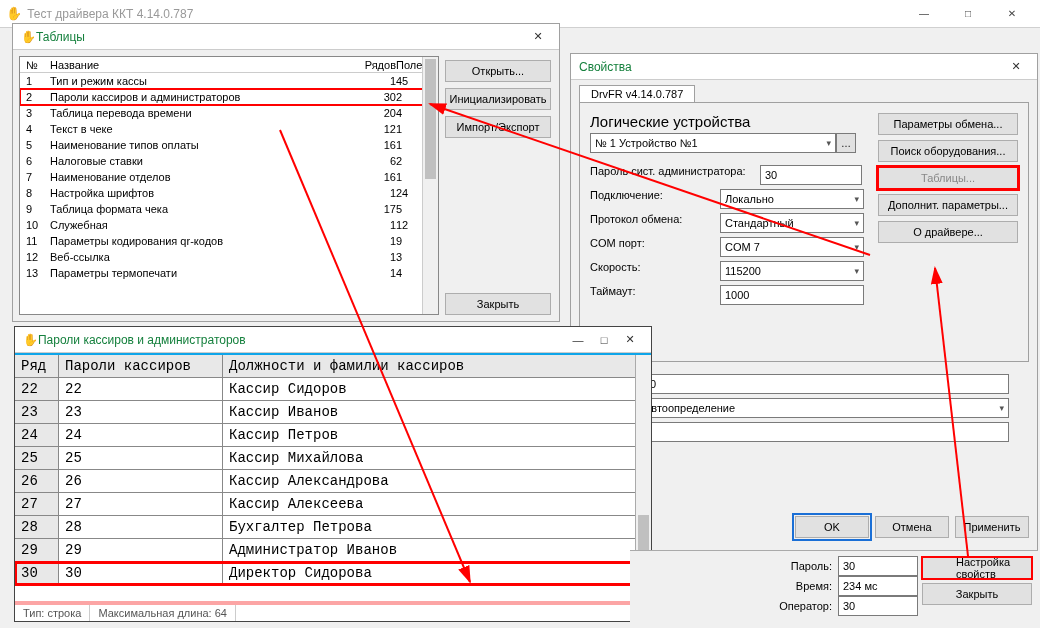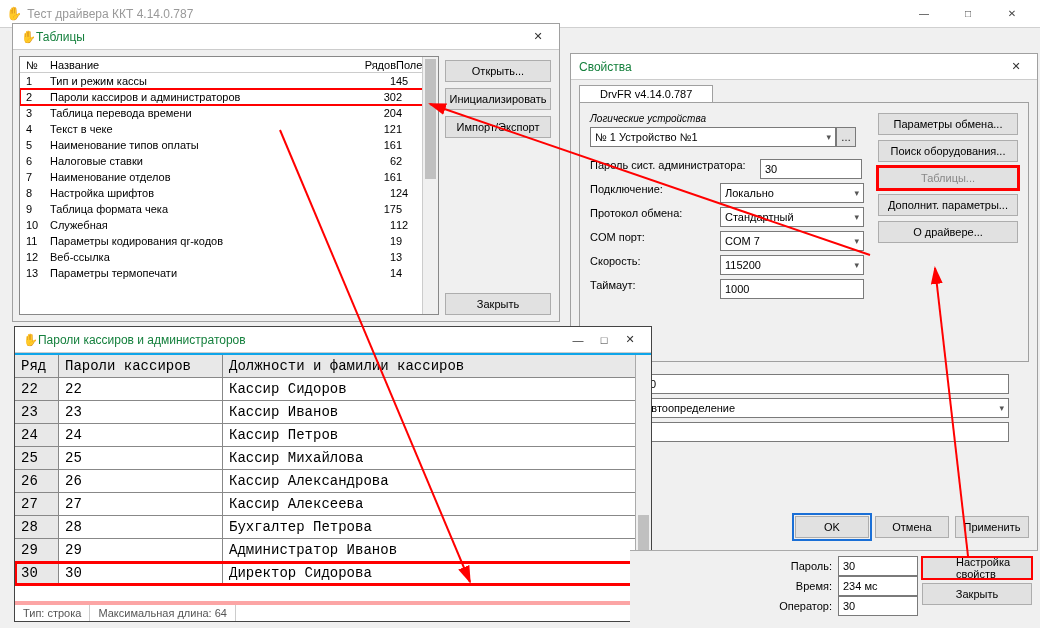--- a/index.html
+++ b/index.html
@@ -69,21 +69,21 @@
   .btn.disabled { color:#888; }
 
   
   #props-panel {
     position:absolute; left:570px; top:53px; width:468px; height:545px;
     background:#f0f0f0; border:1px solid #a0a0a0;
   }
   .tab-strip { height:22px; display:flex; align-items:flex-end; padding:4px 6px 0 8px; }
   .tab {
     border:1px solid #a0a0a0; border-bottom:none; background:#fff;
-    padding:2px 20px; font-size:11px;
+    padding:2px 11px; font-size:11px;
   }
   .tab-page {
     margin:0 8px 8px 8px; border:1px solid #a0a0a0; background:#f0f0f0;
     padding:10px; position:relative; height:260px;
   }
   .field-row { display:flex; height:24px; font-size:11px; }
   .field-row label { width:130px; color:#000; }
   .select, .input {
     height:20px; background:#fff; border:1px solid #7a7a7a;
     padding:0 4px; font-size:11px; display:flex; align-items:center;
@@ -146,21 +146,21 @@
 
 <div id="props-panel">
   <div class="mdi-titlebar">
     <span class="title">Свойства</span>
     <div class="mdi-btn">✕</div>
   </div>
   <div class="tab-strip">
     <div class="tab">DrvFR v4.14.0.787</div>
   </div>
   <div class="tab-page">
-    <div style="font-size:10px;margin-bottom:3px;font-style:italic;">Логические устройства</div>
+    <div style="font-size:15px;margin-bottom:3px;">Логические устройства</div>
     <div class="field-row">
       <div class="select" style="width:246px;">
         <span>№ 1 Устройство №1</span>
         <span class="chev">▾</span>
       </div>
       <div class="little-square-btn">…</div>
     </div>
     <div style="height:8px;"></div>
     <div class="field-row">
       <label style="width:170px;">Пароль сист. администратора:</label>

